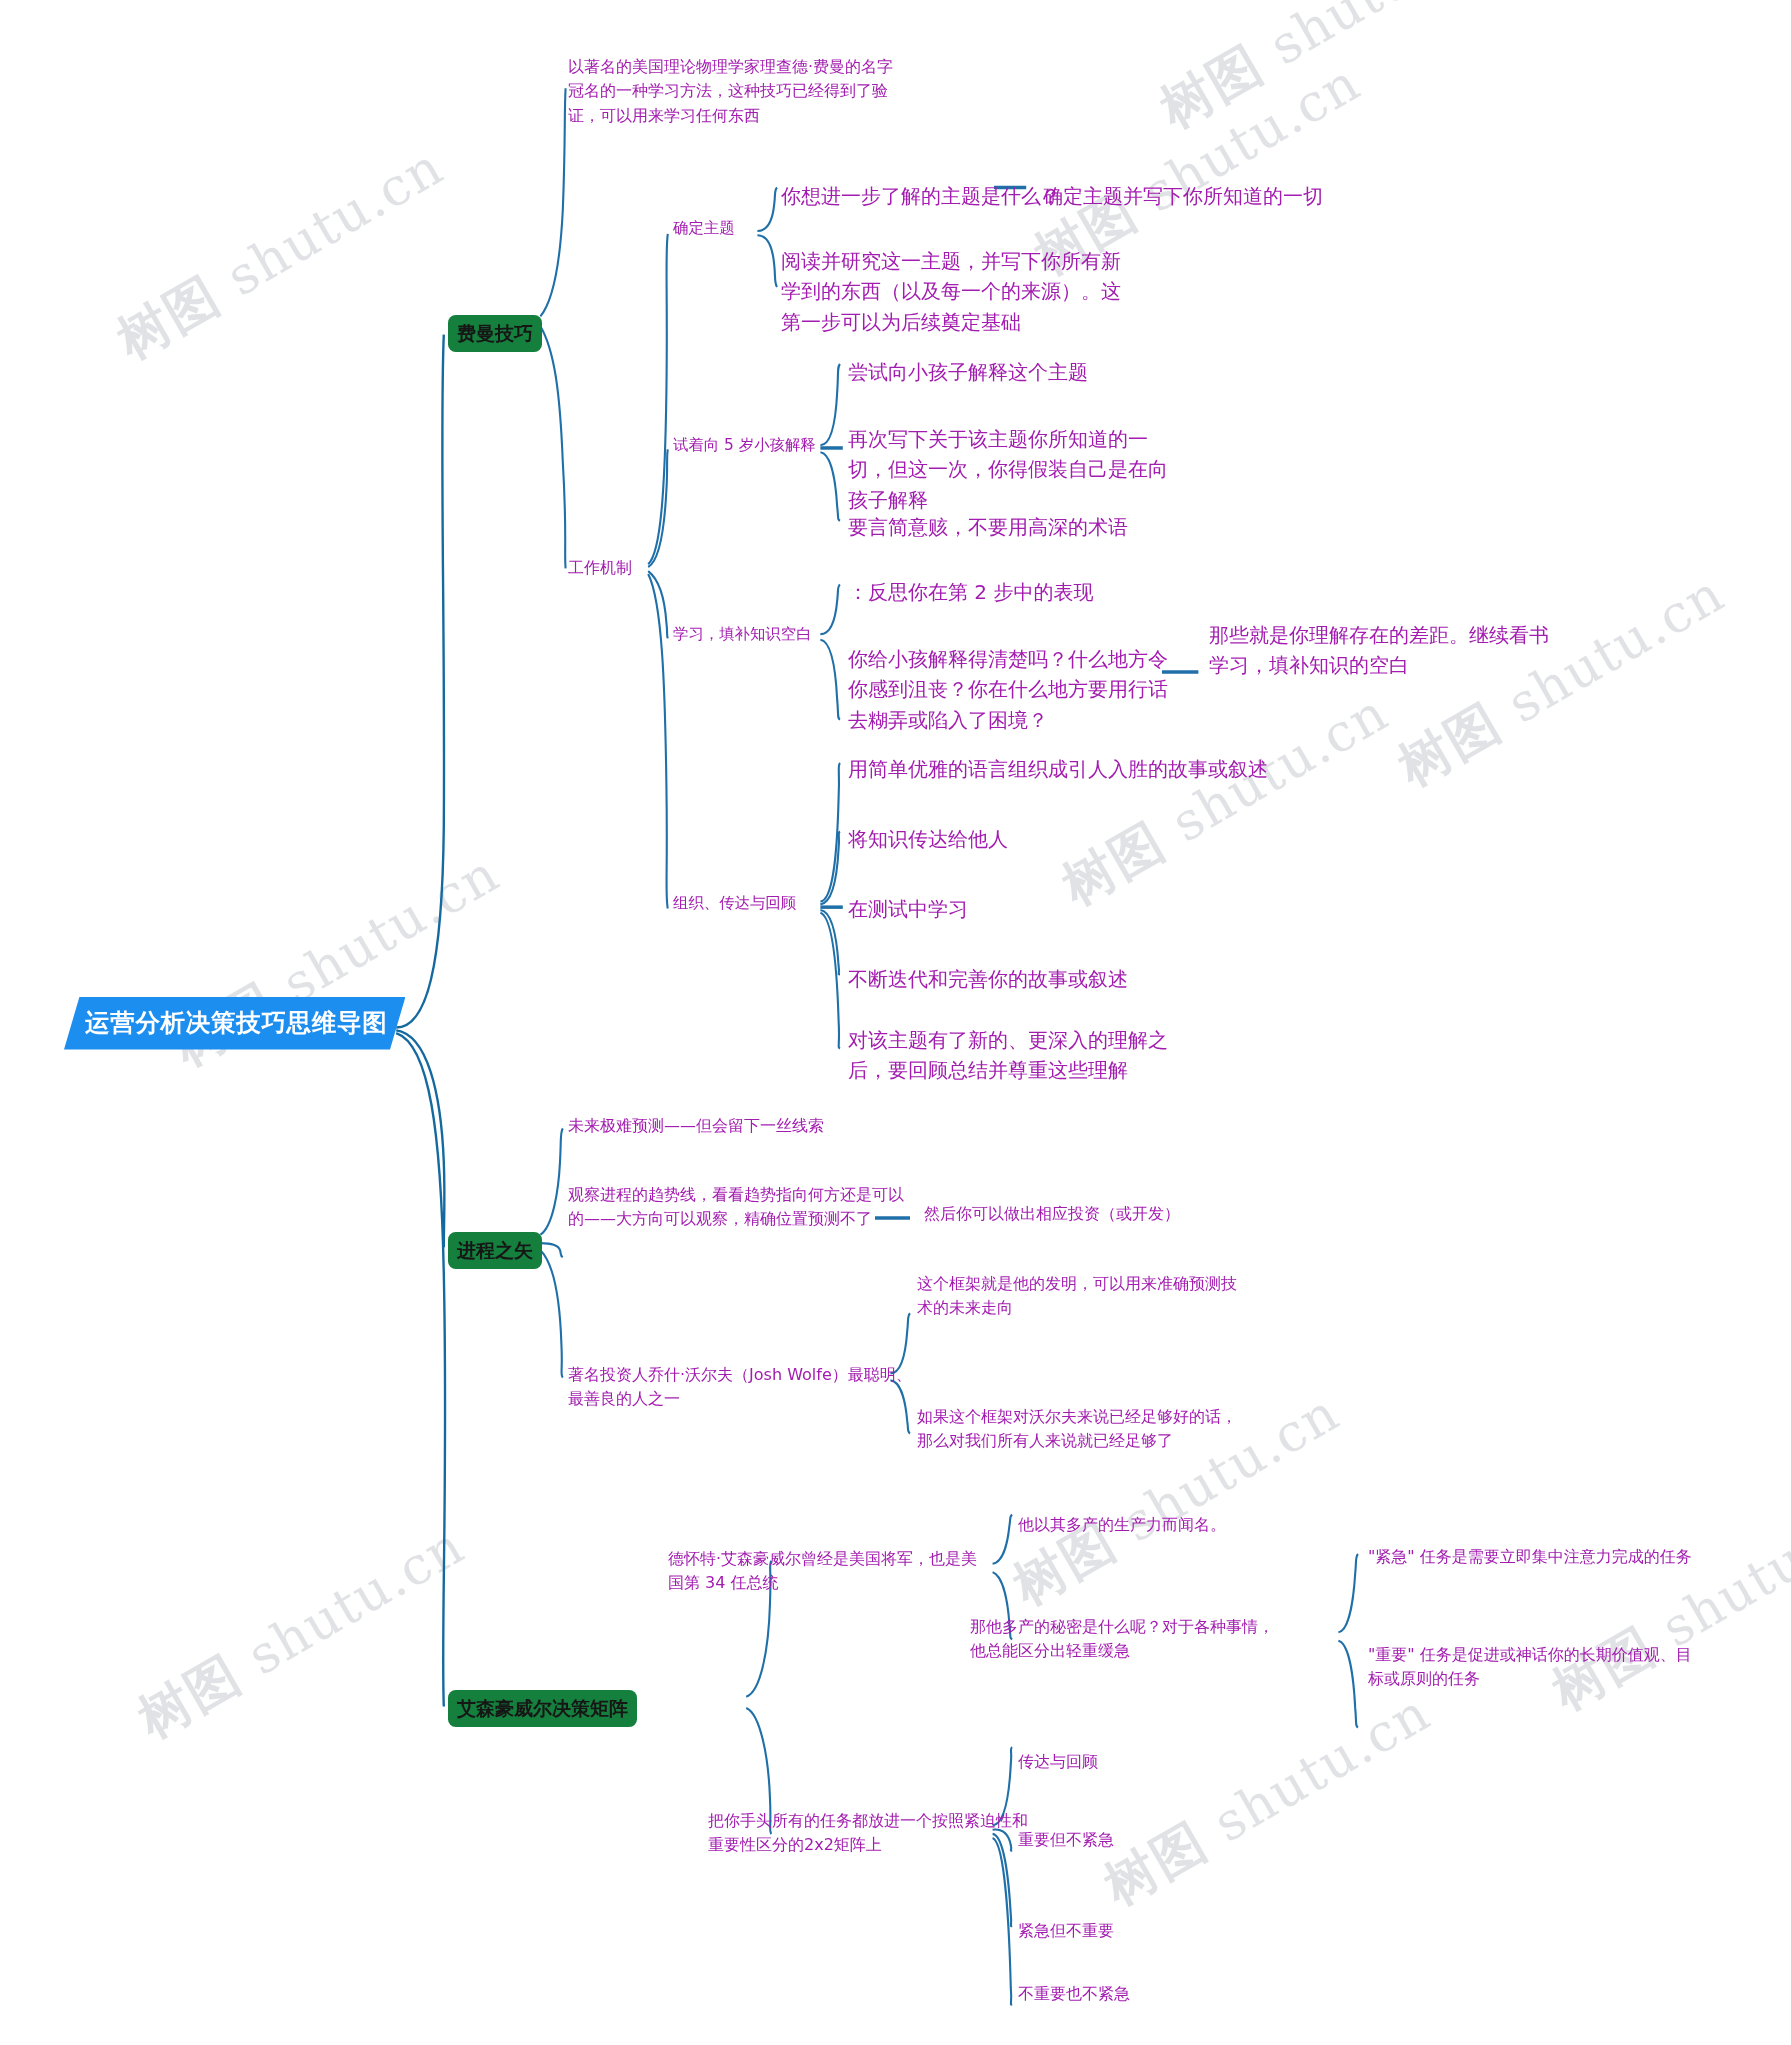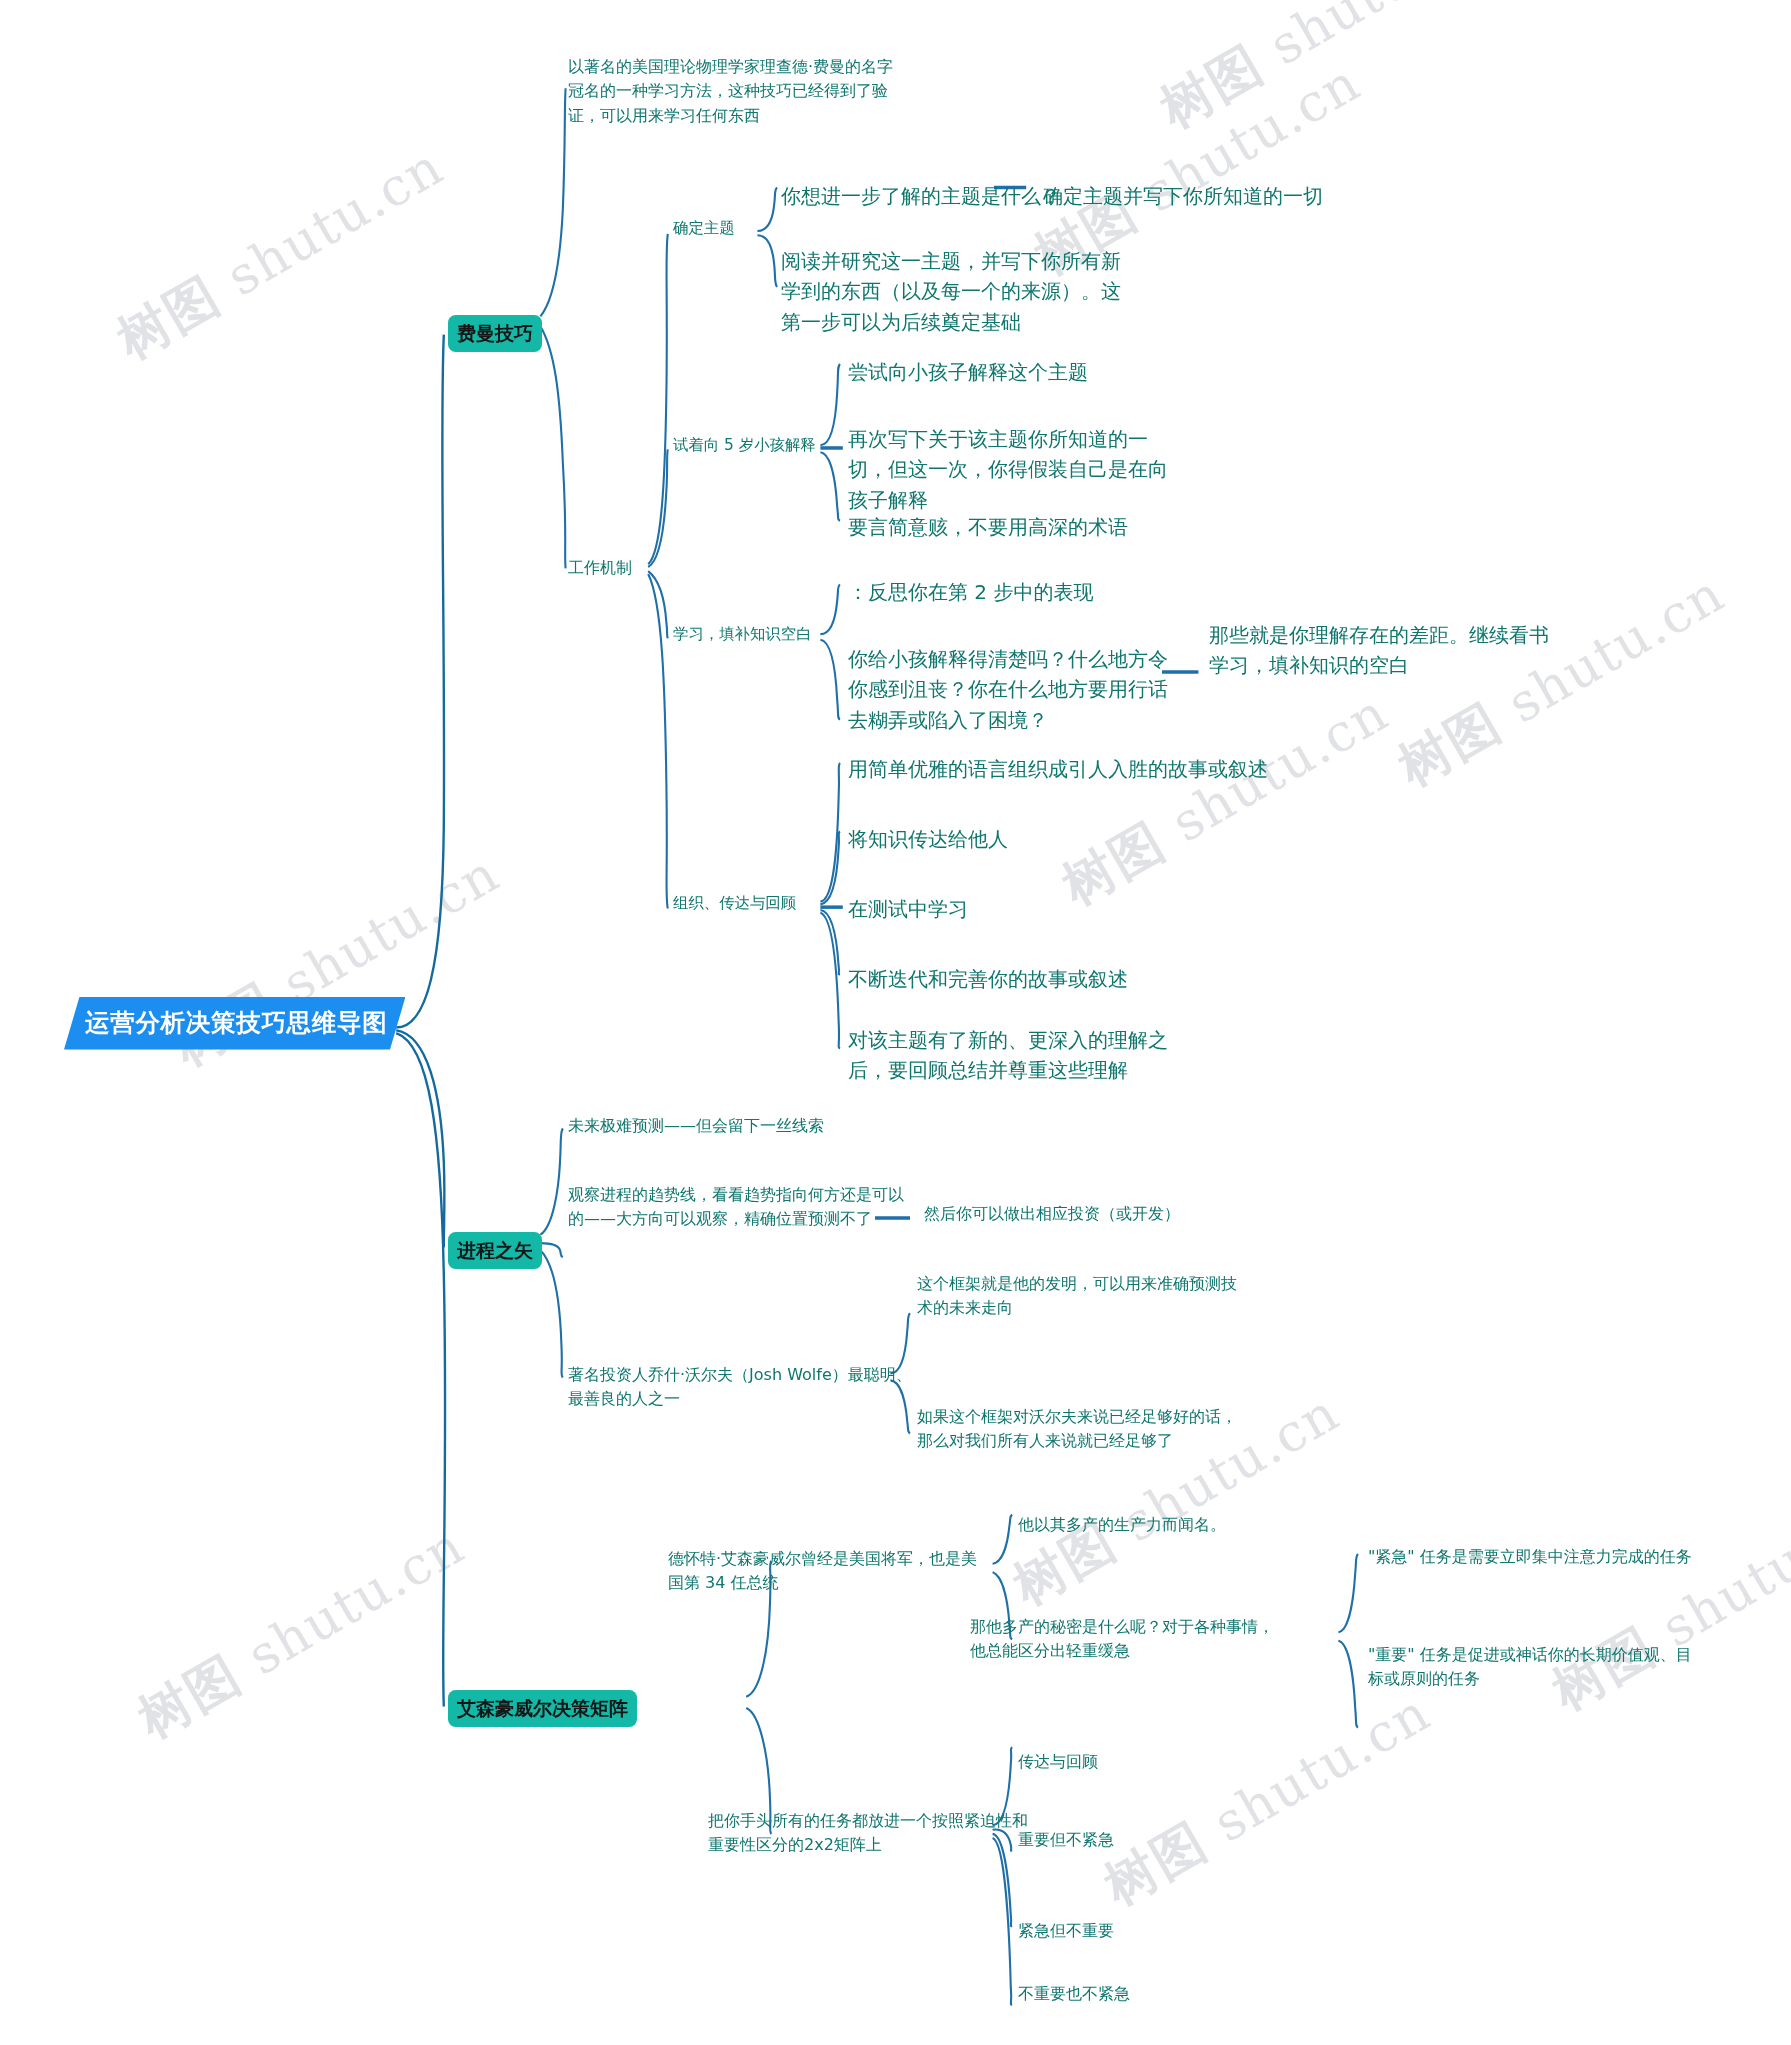--- a/index.html
+++ b/index.html
@@ -40,41 +40,41 @@
     width: 1792px;
     height: 2046px;
     pointer-events: none;
   }
   #links path { fill: none; stroke: #1F6FA8; stroke-width: 3; }
   #links path.thick { stroke: #14699E; stroke-width: 3.4; }
   #links line.dash { stroke: #1F6FA8; stroke-width: 5; }
   
   .node {
     position: absolute;
-    color: #0f766e;
+    color: #a21caf;
     line-height: 1.52;
     white-space: pre-wrap;
     box-sizing: border-box;
   }
   .root {
     position: absolute;
     background: #1C8EF0;
     color: #ffffff;
     font-size: 24.5px;
     font-weight: 700;
     letter-spacing: 0.7px;
     padding: 9px 18px 10.5px 21px;
     white-space: nowrap;
     -webkit-clip-path: polygon(15.4px 0, 100% 0, calc(100% - 15.4px) 100%, 0 100%);
     clip-path: polygon(15.4px 0, 100% 0, calc(100% - 15.4px) 100%, 0 100%);
   }
   .lvl1 {
     font-size: 19px;
     font-weight: 600;
-    background: #14b8a6;
+    background: #15803d;
     border-radius: 7.7px;
     padding: 3.5px 9px 4.9px 9px;
     white-space: nowrap;
     color: #161616;
   }
   .lvl2 { font-size: 16px; }
   .lvl3 { font-size: 15.4px; }
   .lvl4 { font-size: 20px; }
   .nowrap { white-space: nowrap; }
 </style>

